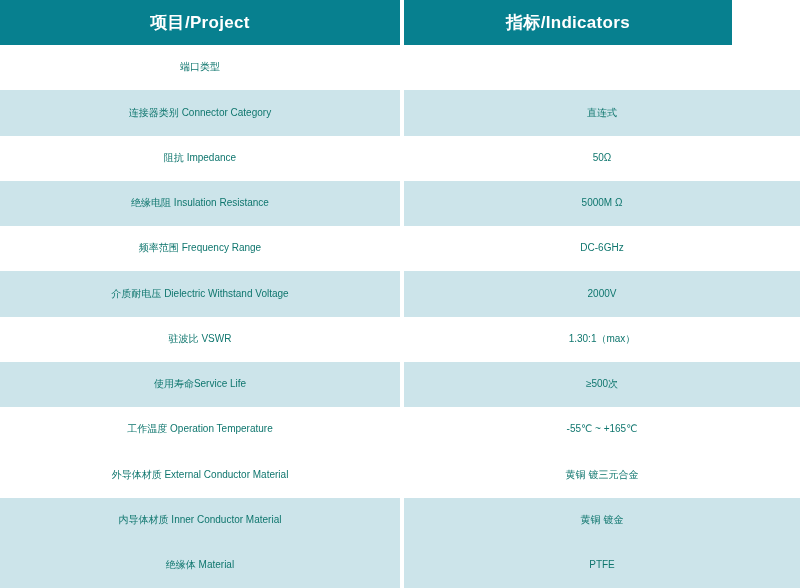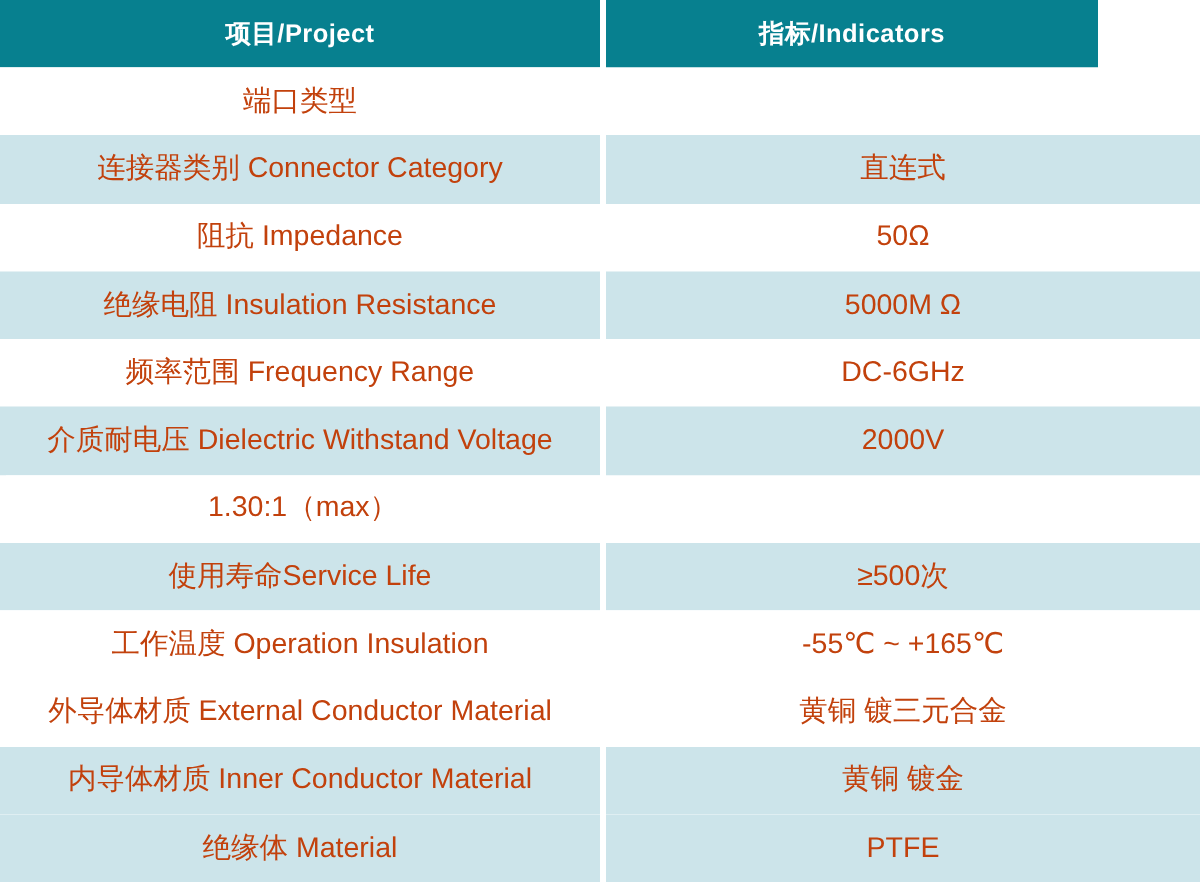--- a/index.html
+++ b/index.html
@@ -56,22 +56,22 @@
     background: #ffffff;
   }
   .trow.alt .td { background: #cce4ea; text-align: center; }
   .trow .td { background: #ffffff; }
 
   .td {
     display: flex;
     align-items: center;
     justify-content: center;
     box-sizing: border-box;
-    color: #c2410c;
-    font-size: 19px;
+    color: #0f766e;
+    font-size: 10px;
     line-height: 1.25;
     text-align: center;
     padding: 0 6px;
     white-space: nowrap;
   }
   .td.col-project { width: 400px; }
   .td.col-indicators { width: 396px; margin-left: 4px; }
 </style>
 </head>
 <body>
@@ -101,28 +101,29 @@
       </div>
       <div class="trow">
         <div class="td col-project">频率范围 Frequency Range</div>
         <div class="td col-indicators">DC-6GHz</div>
       </div>
       <div class="trow alt">
         <div class="td col-project">介质耐电压 Dielectric Withstand Voltage</div>
         <div class="td col-indicators">2000V</div>
       </div>
       <div class="trow">
+        <div class="td col-project">驻波比 VSWR</div>
         <div class="td col-indicators">1.30:1（max）</div>
       </div>
       <div class="trow alt">
         <div class="td col-project">使用寿命Service Life</div>
         <div class="td col-indicators">≥500次</div>
       </div>
       <div class="trow">
-        <div class="td col-project">工作温度 Operation Insulation</div>
+        <div class="td col-project">工作温度 Operation Temperature</div>
         <div class="td col-indicators">-55℃ ~ +165℃</div>
       </div>
       <div class="trow">
         <div class="td col-project">外导体材质 External Conductor Material</div>
         <div class="td col-indicators">黄铜 镀三元合金</div>
       </div>
       <div class="trow alt">
         <div class="td col-project">内导体材质 Inner Conductor Material</div>
         <div class="td col-indicators">黄铜 镀金</div>
       </div>

